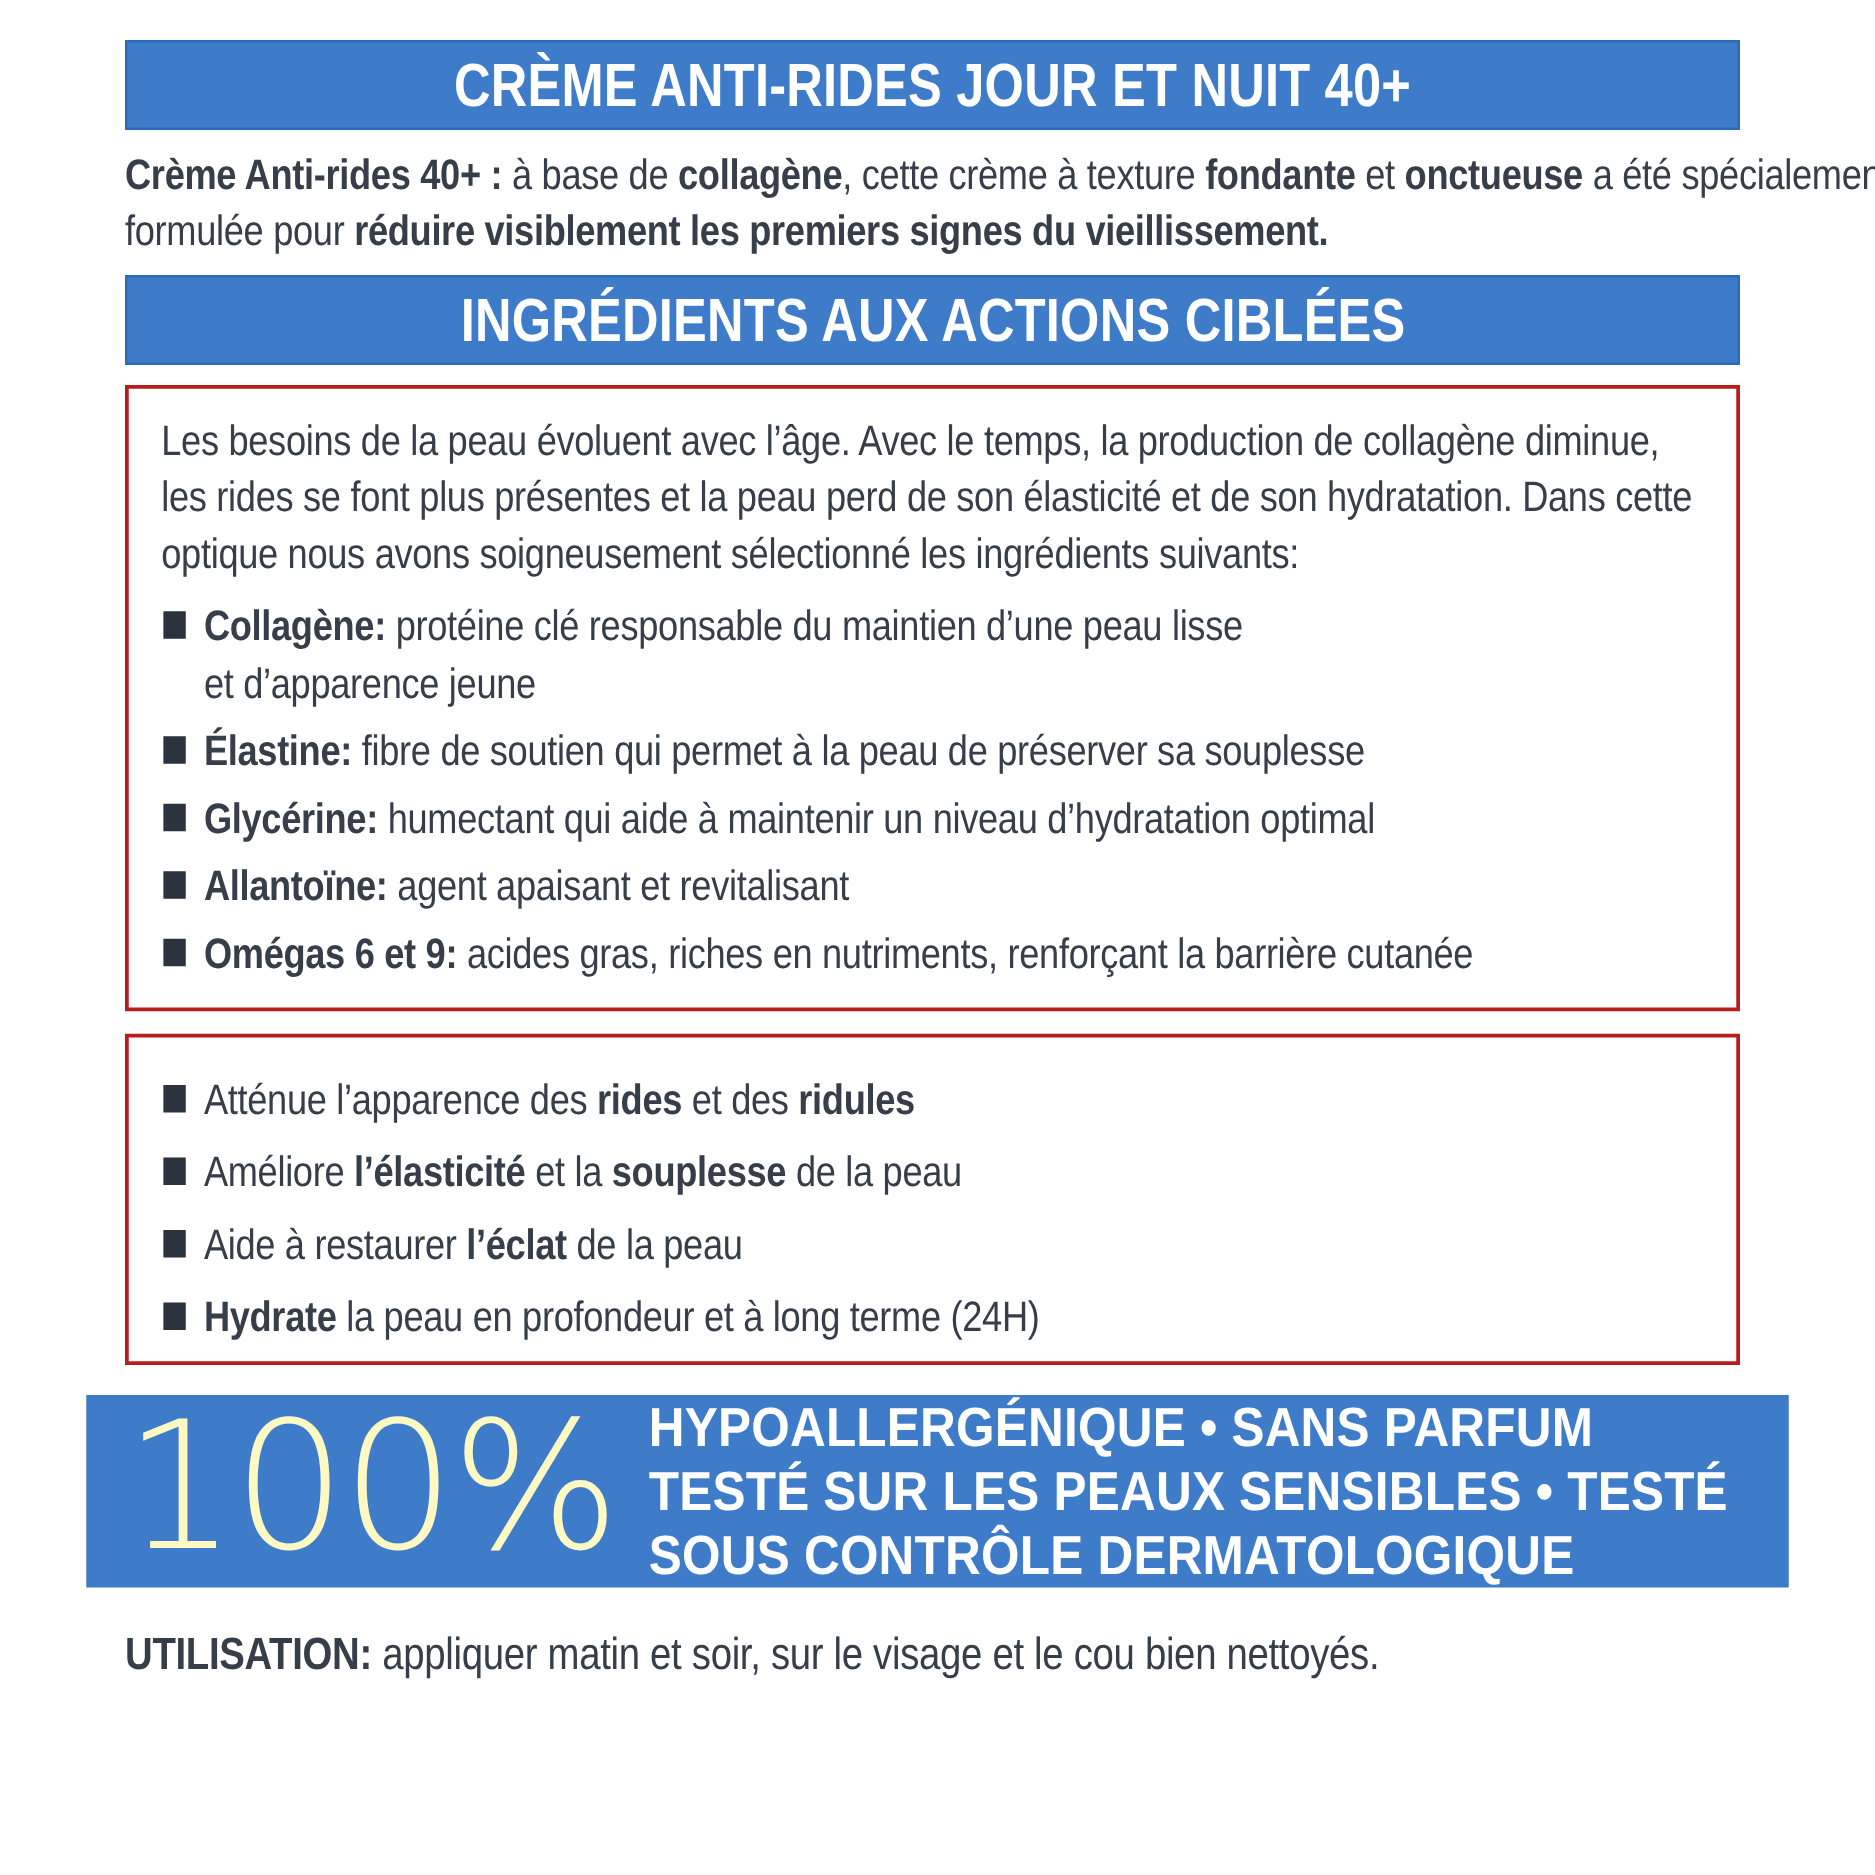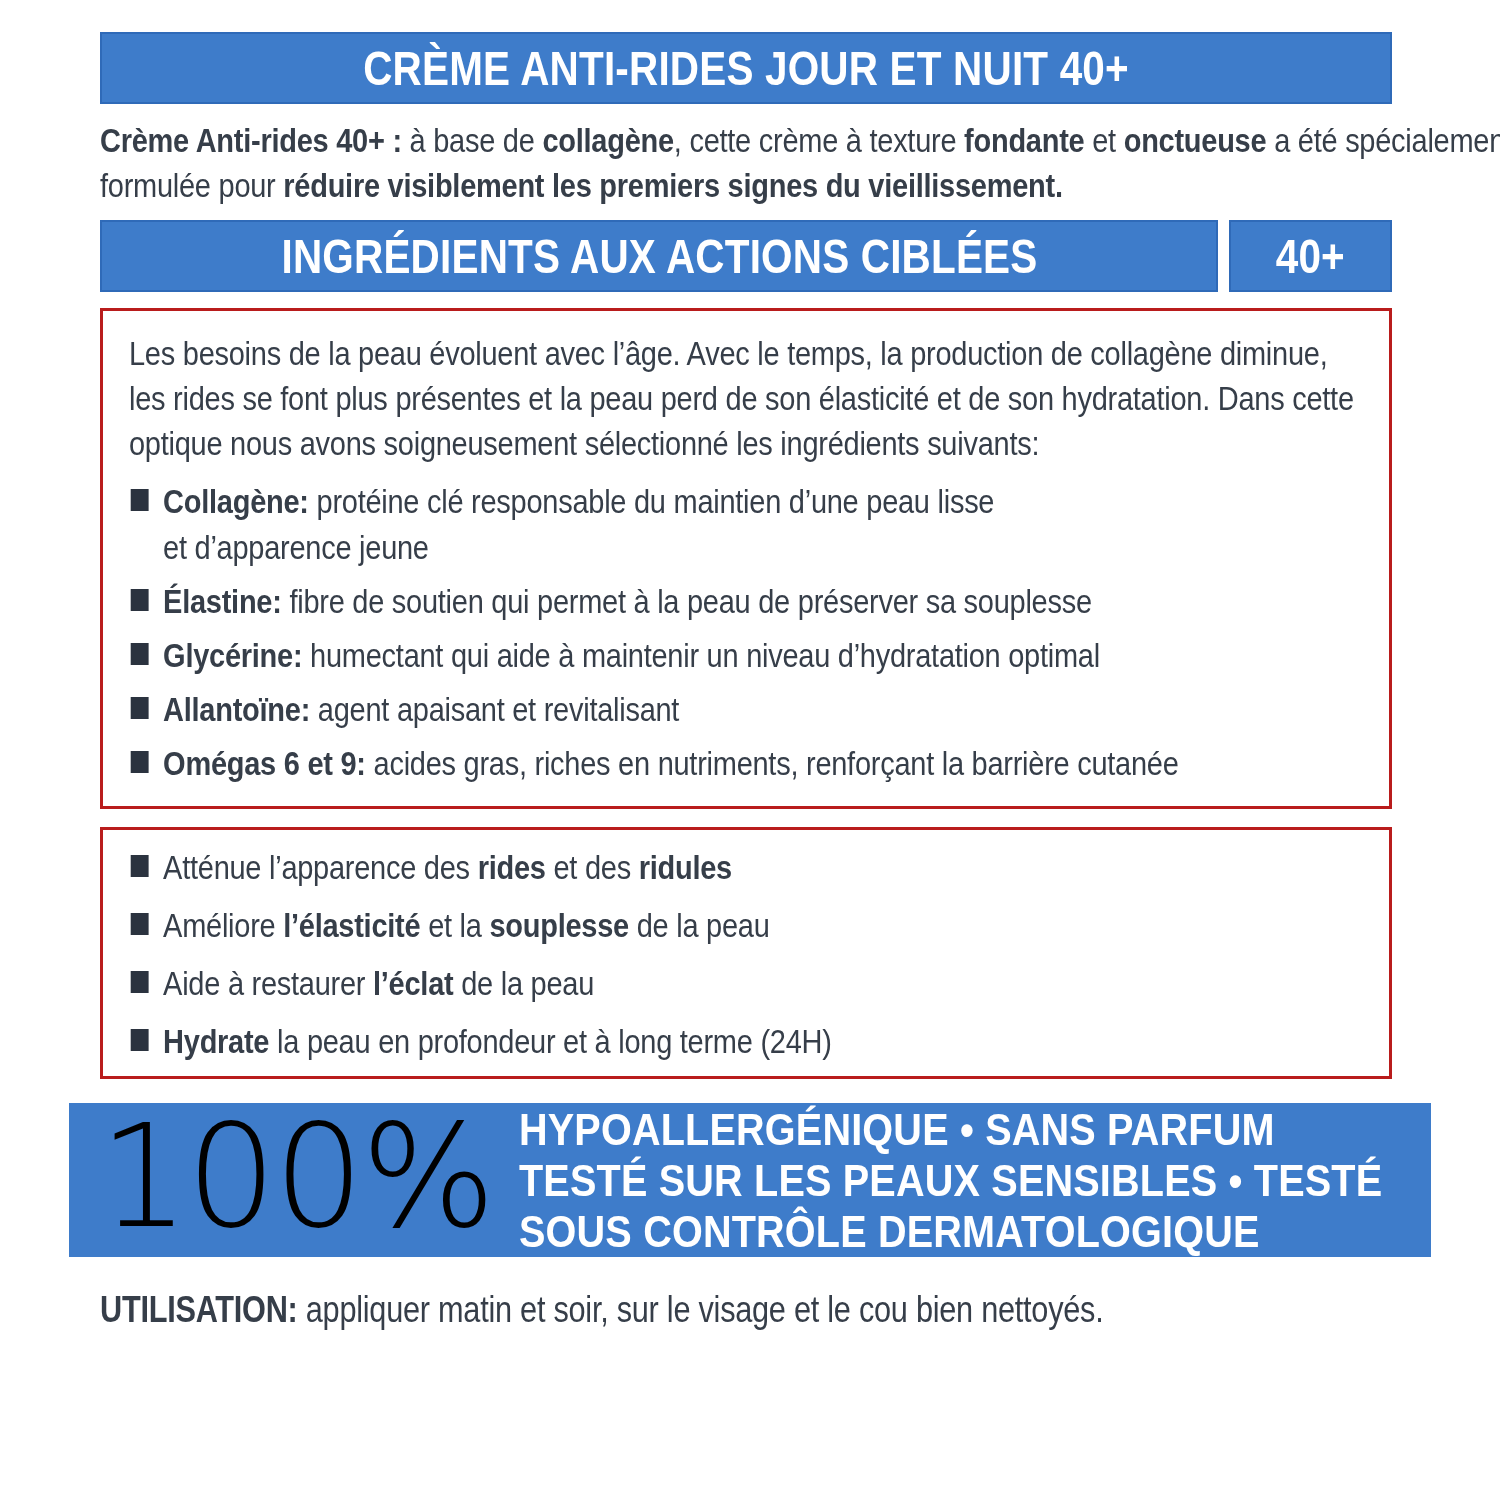--- a/index.html
+++ b/index.html
@@ -32,31 +32,31 @@
   .panel{
     margin:16px 0 0 100px;width:1292px;box-sizing:border-box;
     border:3px solid #b91c1c;background:#ffffff;padding:20px 26px;
   }
   .panel-intro{margin:0 0 12px 0;font-size:34px;line-height:45px;}
   .bullets{list-style:none;margin:0;padding:0;font-size:34px;line-height:46px;}
   .bullet{display:flex;margin-top:8px;}
   .bullet:first-child{margin-top:0;}
   .sq{flex:none;width:21px;height:22px;background:#2b333f;margin:11px 17px 0 2px;}
   .bt{display:block;}
-  .panel-results{margin-top:18px;padding:12px 26px 12px;}
+  .panel-results{margin-top:18px;padding:25px 26px 12px;}
   .panel-results .bullet{margin-top:12px;}
   .panel-results .bullet:first-child{margin-top:2px;}
   
   .banner{
     margin:24px 0 0 69px;width:1362px;height:154px;background:#3e7cca;
     box-sizing:border-box;display:flex;align-items:center;
   }
   .pct{
     font-family:"DejaVu Sans","Liberation Sans",sans-serif;font-weight:200;
-    font-size:142px;line-height:154px;color:#000000;margin:0 26px 6px 30px;
+    font-size:142px;line-height:154px;color:#fef9c3;margin:0 26px 6px 30px;
     letter-spacing:-3px;white-space:nowrap;
   }
   .banner-lines{
     color:#ffffff;font-weight:bold;font-size:44px;line-height:51px;
     letter-spacing:0.2px;width:111%;transform:scaleX(0.9);transform-origin:left center;
   }
   .banner-line{white-space:nowrap;}
   
   .usage{margin:30px 0 0 100px;font-size:36px;line-height:46px;}
 </style>
@@ -67,23 +67,20 @@
 
   <div class="bar bar-title">
     <span class="bar-text">CRÈME ANTI-RIDES JOUR ET NUIT 40+</span>
   </div>
 
   <p class="intro squeeze"><span class="b">Crème Anti-rides 40+ :</span><span> à base de </span><span class="b">collagène</span><span>, cette crème à texture </span><span class="b">fondante</span><span> et </span><span class="b">onctueuse</span><span> a été spécialement formulée pour </span><span class="b">réduire visiblement les premiers signes du vieillissement.</span></p>
 
   <div class="bar-row">
     <div class="bar bar-main">
       <span class="bar-text">INGRÉDIENTS AUX ACTIONS CIBLÉES</span>
-    </div>
-    <div class="bar badge">
-      <span class="bar-text">40+</span>
     </div>
   </div>
 
   <div class="panel">
     <p class="panel-intro squeeze">Les besoins de la peau évoluent avec l’âge. Avec le temps, la production de collagène diminue, les rides se font plus présentes et la peau perd de son élasticité et de son hydratation. Dans cette optique nous avons soigneusement sélectionné les ingrédients suivants:</p>
     <ul class="bullets squeeze">
       <li class="bullet">
         <span class="sq"></span>
         <span class="bt"><span class="b">Collagène:</span><span> protéine clé responsable du maintien d’une peau lisse</span><br><span>et d’apparence jeune</span></span>
       </li>

